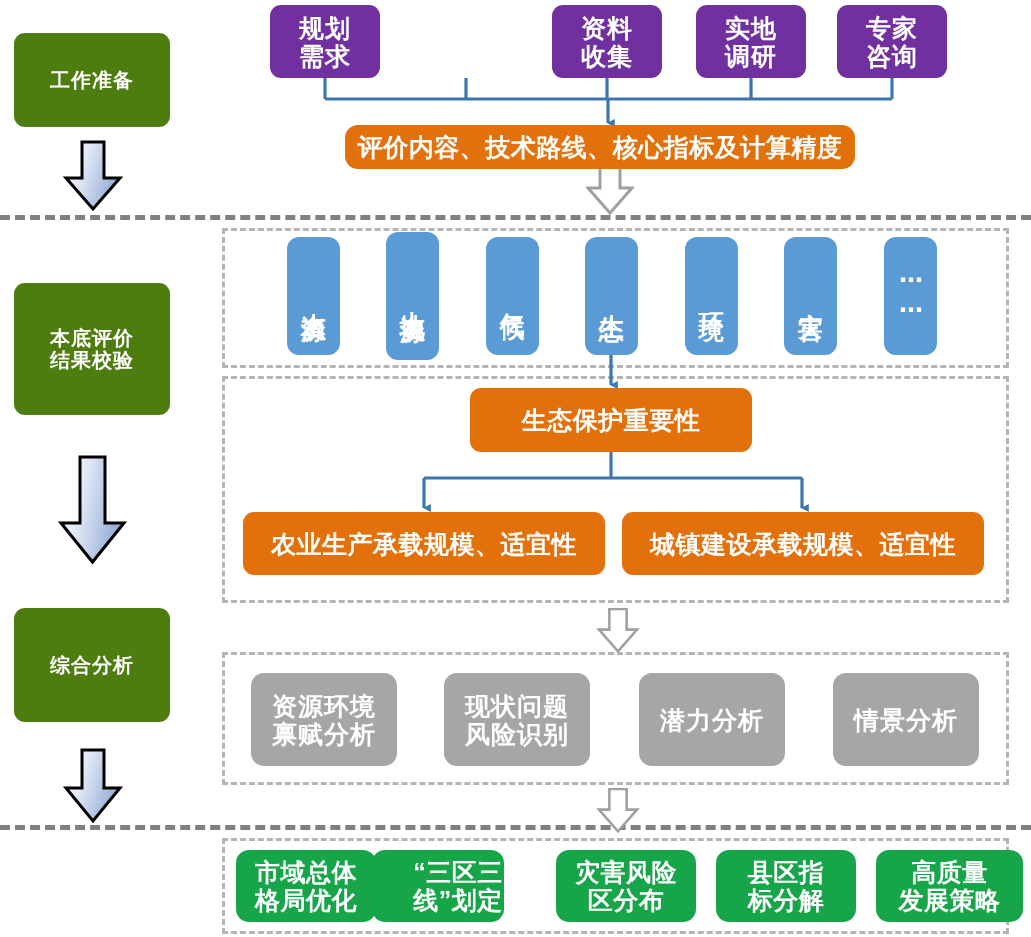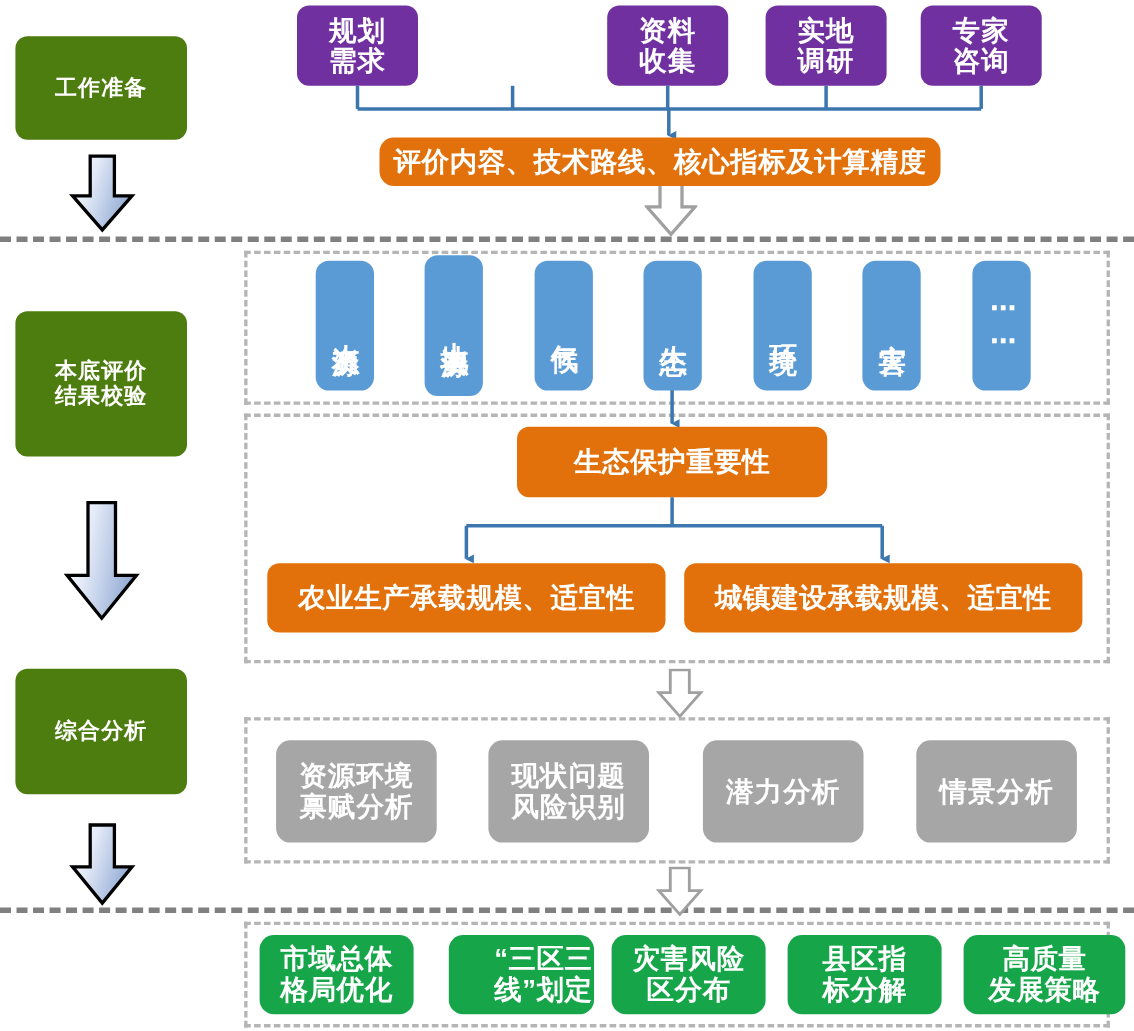--- a/index.html
+++ b/index.html
@@ -193,21 +193,21 @@
 
   <div class="node gray" style="left:251px;top:673px;width:146px;height:93px;white-space:pre-line;">资源环境
 禀赋分析</div>
   <div class="node gray" style="left:444px;top:673px;width:146px;height:93px;white-space:pre-line;">现状问题
 风险识别</div>
   <div class="node gray" style="left:639px;top:673px;width:146px;height:93px;white-space:pre-line;">潜力分析</div>
   <div class="node gray" style="left:833px;top:673px;width:146px;height:93px;white-space:pre-line;">情景分析</div>
 
   <div class="node green" style="left:236px;top:850px;width:140px;height:72px;white-space:pre-line;">市域总体
 格局优化</div>
-  <div class="node green" style="left:408px;top:850px;width:132px;height:72px;white-space:pre-line;padding-left:40px;">“三区三
+  <div class="node green" style="left:372px;top:850px;width:132px;height:72px;white-space:pre-line;padding-left:40px;">“三区三
 线”划定</div>
   <div class="node green" style="left:556px;top:850px;width:140px;height:72px;white-space:pre-line;">灾害风险
 区分布</div>
   <div class="node green" style="left:716px;top:850px;width:140px;height:72px;white-space:pre-line;">县区指
 标分解</div>
   <div class="node green" style="left:876px;top:850px;width:147px;height:72px;white-space:pre-line;">高质量
 发展策略</div>
 
 </div>
 

